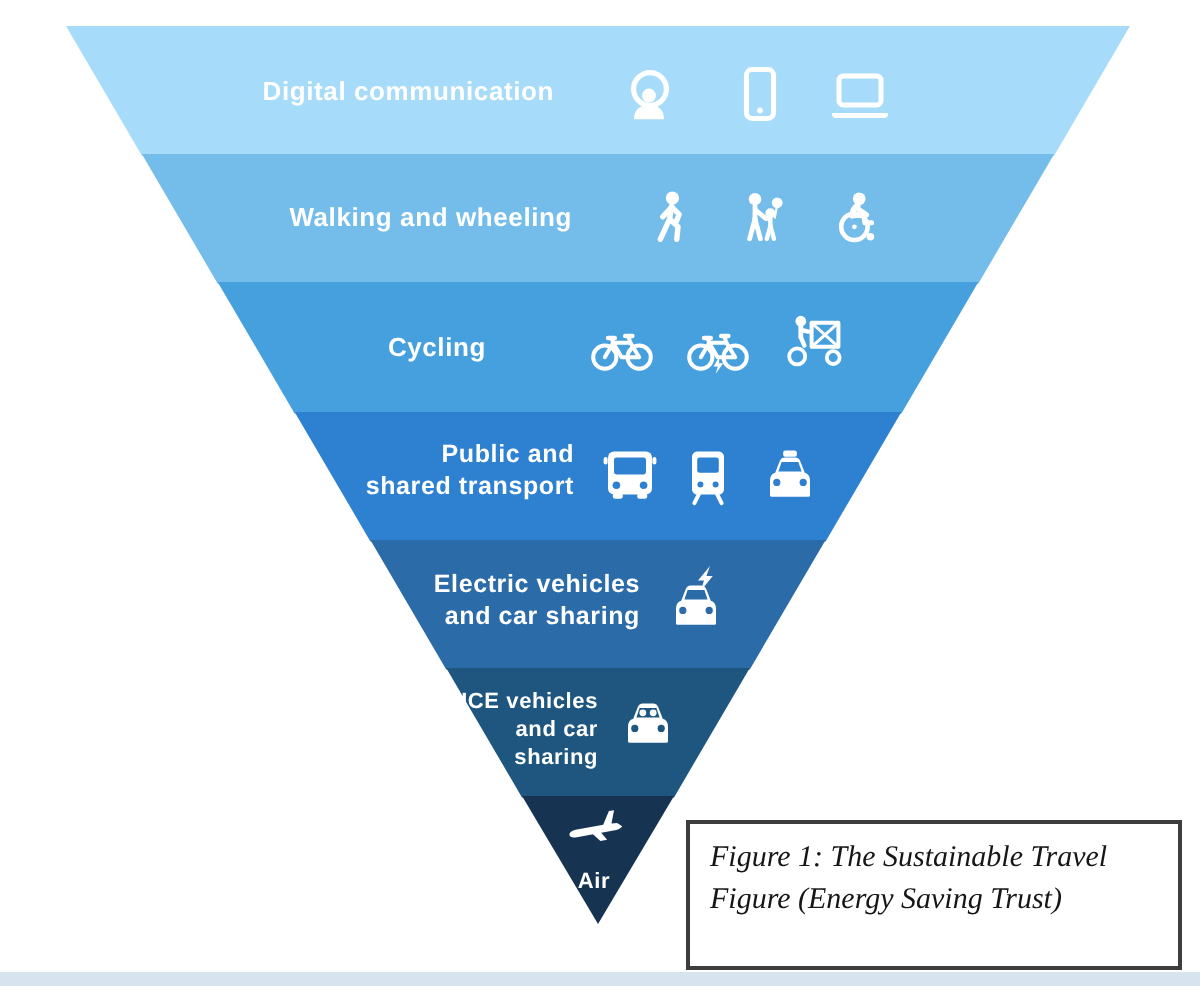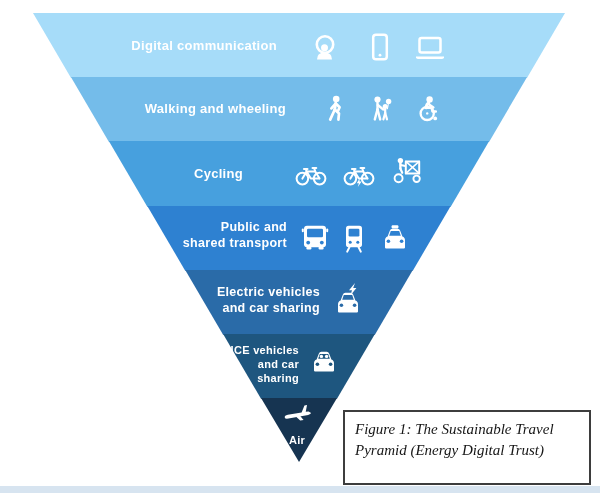--- a/index.html
+++ b/index.html
@@ -185,16 +185,16 @@
   <g transform="translate(298,415) rotate(-10)">
     <path d="M-13.5,0.2 Q-13.5,-1.7 -10,-1.9 L4,-1.9 L8,-8.2 L10.6,-8.2 L8.2,-1.9 L11,-1.6 L13.2,0.4 Q12.6,1.5 10,1.7 L-10,1.9 Q-13.5,1.9 -13.5,0.2 Z" fill="#ffffff"></path>
     <path d="M-4.2,-1.2 L1.2,5.8 L4.6,5.8 L0.6,-1.2 Z" fill="#ffffff"></path>
   </g>
 
 </svg>
 </div>
 
 <div class="caption-box">
   <div class="caption-line">Figure 1: The Sustainable Travel</div>
-  <div class="caption-line">Pyramid (Energy Digital Trust)</div>
+  <div class="caption-line">Figure (Energy Saving Trust)</div>
 </div>
 
 <div class="bottom-strip"></div>
 
 </body></html>

